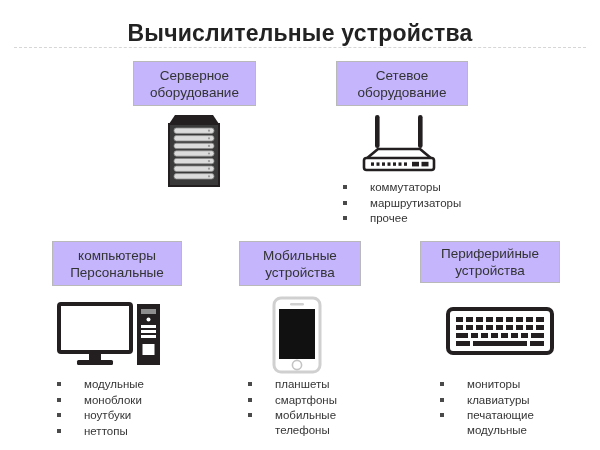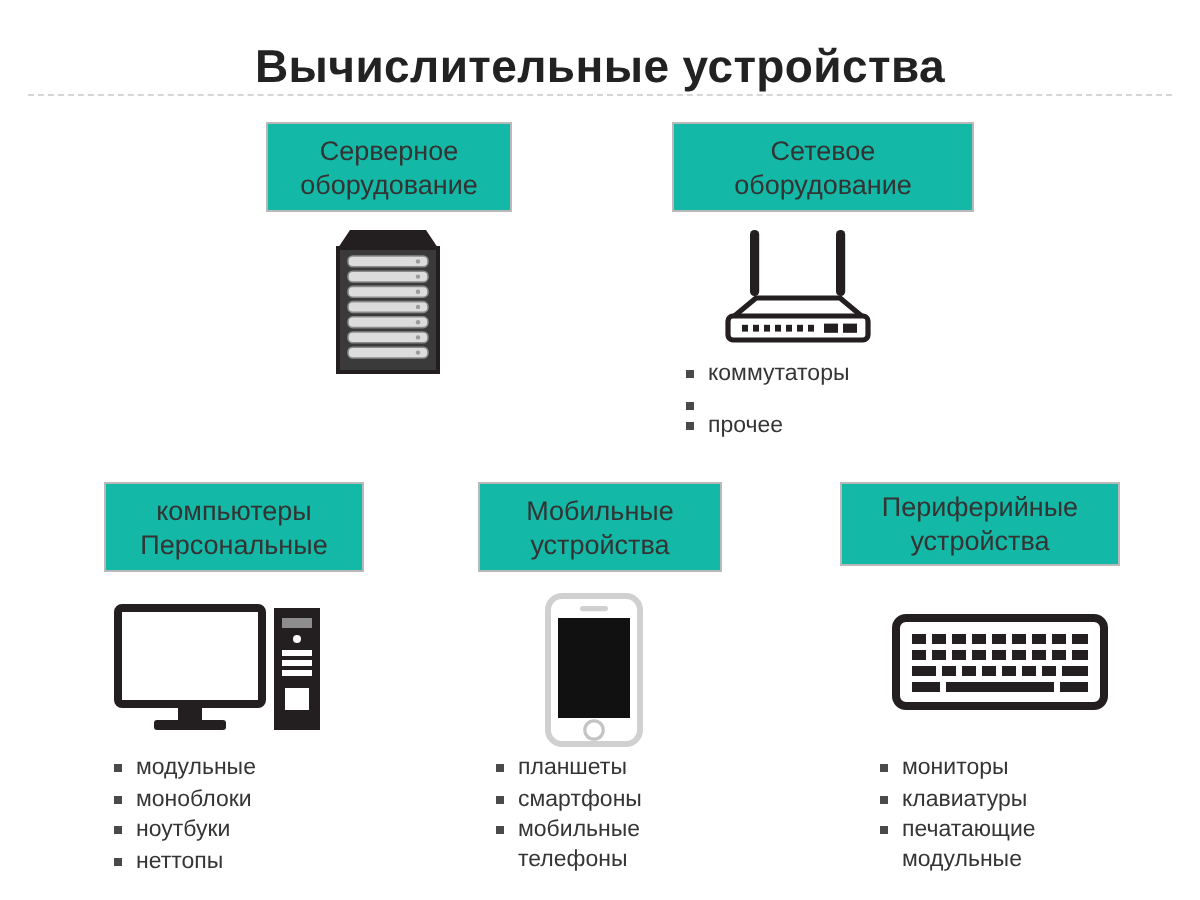--- a/index.html
+++ b/index.html
@@ -40,49 +40,50 @@
     width: 572px;
     height: 0;
     border-top: 1px dashed #d6d6d6;
   }
 
   
   .box {
     position: absolute;
     box-sizing: border-box;
     border: 1px solid #b9b9b9;
-    background: #14b8a6;
+    background: #c4b5fd;
     text-align: center;
     font-size: 13.5px;
     line-height: 17px;
     color: #333333;
     display: flex;
     align-items: center;
     justify-content: center;
     padding: 3px 6px;
   }
   .box span { display: block; }
 
   .box-server   { left: 133px; top: 61px;  width: 123px; height: 45px; }
-  .box-network  { left: 336px; top: 61px;  width: 151px; height: 45px; align-items: center; }
+  .box-network  { left: 336px; top: 61px;  width: 132px; height: 45px; align-items: center; }
   .box-pc       { left: 52px;  top: 241px; width: 130px; height: 45px; }
   .box-mobile   { left: 239px; top: 241px; width: 122px; height: 45px; }
   .box-periph   { left: 420px; top: 241px; width: 140px; height: 42px; }
 
   
   .bullets {
     position: absolute;
     font-size: 11.5px;
     line-height: 14.5px;
     color: #353535;
   }
   .bullets .row {
     display: flex;
     align-items: flex-start;
     margin-bottom: 1px;
+    gap: 16px;
   }
   .bullets .marker {
     width: 11px;
     flex: 0 0 11px;
     padding-top: 5px;
   }
   .bullets .marker i {
     display: block;
     width: 4px;
     height: 4px;
@@ -175,20 +176,21 @@
     <div class="row">
       <span class="marker">
           <i></i>
         </span>
       <span class="txt">коммутаторы</span>
     </div>
     <div class="row">
       <span class="marker">
           <i></i>
         </span>
+      <span class="txt">маршрутизаторы</span>
     </div>
     <div class="row">
       <span class="marker">
           <i></i>
         </span>
       <span class="txt">прочее</span>
     </div>
   </div>
 
   <div class="box box-pc">

